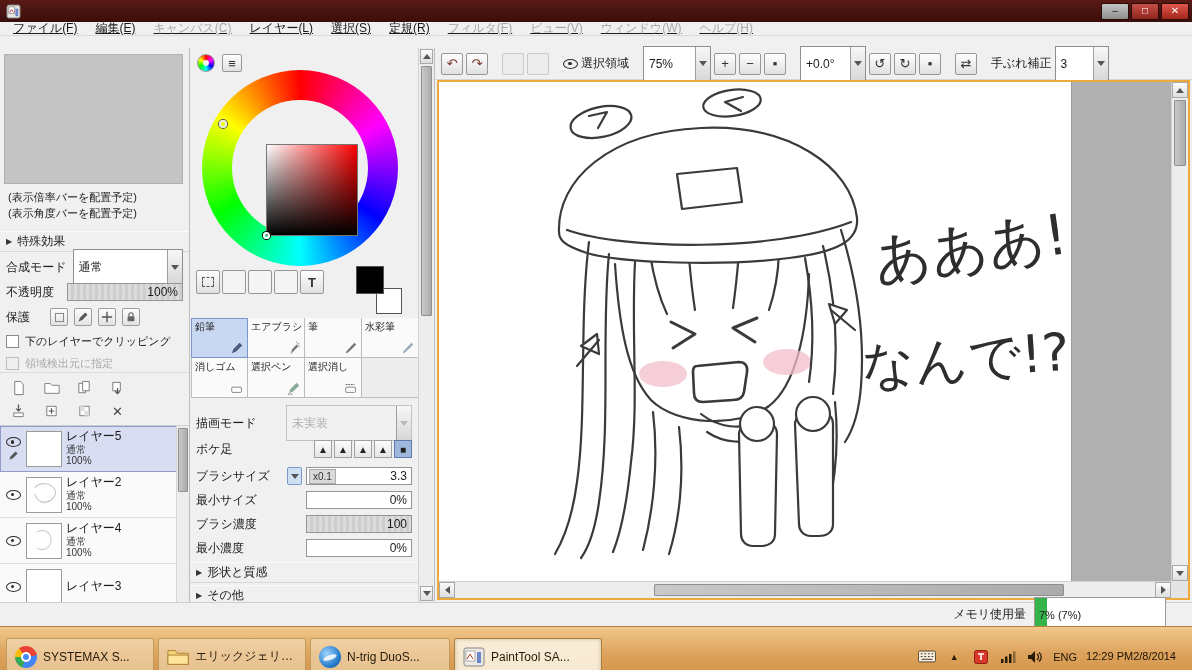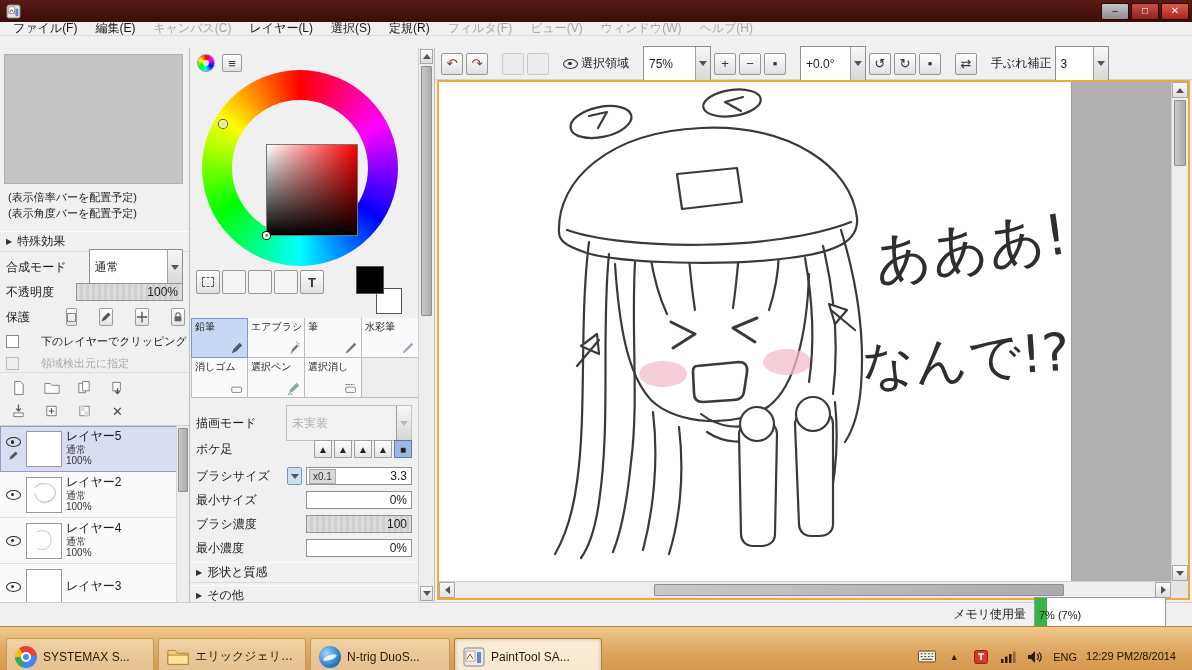--- a/index.html
+++ b/index.html
@@ -10,21 +10,21 @@
 .titlebar{position:absolute;left:0;top:0;right:0;height:22px;background:linear-gradient(#5a1a16,#3a0e0b);display:flex;align-items:center;padding:0 3px;color:#fff;}
 .appicon{width:15px;height:15px;margin:0 6px 0 3px;flex:0 0 auto;}
 .titletext{font-size:12px;white-space:nowrap;}
 .winbtns{margin-left:auto;display:flex;gap:2px;}
 .winbtn{width:28px;height:17px;display:flex;align-items:center;justify-content:center;font-size:10px;color:#fff;border:1px solid #2a0a08;border-radius:2px;line-height:1;}
 .winbtn.min{background:linear-gradient(#c4c4c4,#8d8d8d);color:#222;}
 .winbtn.restore{background:linear-gradient(#c75048,#8e251e);}
 .winbtn.close{background:linear-gradient(#e2574c,#a3271c);}
 
 
-.menubar{position:absolute;top:22px;left:0;right:0;height:14px;background:#f0f0f0;border-bottom:1px solid #dadada;display:flex;align-items:center;padding-left:4px;}
+.menubar{position:absolute;top:22px;left:0;right:0;height:14px;background:#f0f0f0;border-bottom:1px solid #dadada;display:flex;align-items:center;padding-left:4px;text-decoration:underline;}
 .menuitem{padding:0 9px;line-height:25px;white-space:nowrap;}
 .menuitem.disabled{color:#a8a8a8;}
 
 
 .btn{display:flex;align-items:center;justify-content:center;background:linear-gradient(#fefefe,#e0e0e0);border:1px solid #979797;border-radius:2px;color:#333;font-size:13px;line-height:1;}
 .btn.disabled{background:#ececec;border-color:#c9c9c9;color:#c4c4c4;}
 .combo{display:flex;align-items:center;background:#fff;border:1px solid #8f8f8f;height:36px;}
 .combo .cval{flex:1;padding:0 5px;white-space:nowrap;overflow:hidden;}
 .combo .cdrop{width:15px;align-self:stretch;background:linear-gradient(#f7f7f7,#d7d7d7);border-left:1px solid #9f9f9f;display:flex;align-items:center;justify-content:center;}
 .combo.disabled{background:#f1f1f1;border-color:#c2c2c2;color:#b0b0b0;}
@@ -45,21 +45,21 @@
 .eye::after{content:"";position:absolute;left:5px;top:4px;width:3.5px;height:3.5px;background:#2e2e2e;border-radius:50%;}
 .vscroll{position:absolute;background:#ededed;border-left:1px solid #d2d2d2;}
 .hscroll{position:absolute;background:#ededed;border-top:1px solid #d2d2d2;}
 .sbtn{position:absolute;background:linear-gradient(#fbfbfb,#dfdfdf);border:1px solid #a8a8a8;display:flex;align-items:center;justify-content:center;}
 .sthumb{position:absolute;background:linear-gradient(90deg,#c9c9c9,#ababab);border:1px solid #8f8f8f;border-radius:1px;}
 
 
 .leftpanel{position:absolute;left:0;top:48px;width:190px;height:554px;background:#f0f0f0;border-right:1px solid #bdbdbd;overflow:hidden;}
 .navbox{position:absolute;left:4px;top:6px;width:179px;height:130px;background:#c4c4c4;border:1px solid #b0b0b0;}
 .navtext{position:absolute;left:8px;font-size:11px;color:#222;white-space:nowrap;}
-.lrow{position:absolute;left:0;right:0;display:flex;align-items:center;padding:0 6px;gap:22px;height:22px;}
+.lrow{position:absolute;left:0;right:0;display:flex;align-items:center;padding:0 6px;gap:6px;height:22px;}
 .lrow .lbl{white-space:nowrap;}
 .minibtn{width:18px;height:18px;display:flex;align-items:center;justify-content:center;background:linear-gradient(#fdfdfd,#e3e3e3);border:1px solid #9d9d9d;border-radius:2px;}
 .iconbtn{width:25px;height:22px;display:flex;align-items:center;justify-content:center;background:transparent;border:1px solid transparent;border-radius:2px;}
 .layerlist{position:absolute;left:0;top:377px;right:0;bottom:0;border-top:1px solid #cfcfcf;background:#fafafa;overflow:hidden;}
 .layer{position:relative;height:46px;border-bottom:1px solid #e0e0e0;display:flex;align-items:center;padding:2px 14px 2px 4px;gap:4px;background:#fafafa;}
 .layer.selected{background:#d9ddf2;outline:1px solid #8f9cc9;outline-offset:-1px;}
 .layer .lcol{width:18px;display:flex;flex-direction:column;align-items:center;gap:2px;}
 .thumb{width:36px;height:36px;background:#fff;border:1px solid #9a9a9a;flex:0 0 auto;}
 .ltext{display:flex;flex-direction:column;line-height:1.15;}
 .lname{font-size:12px;}

